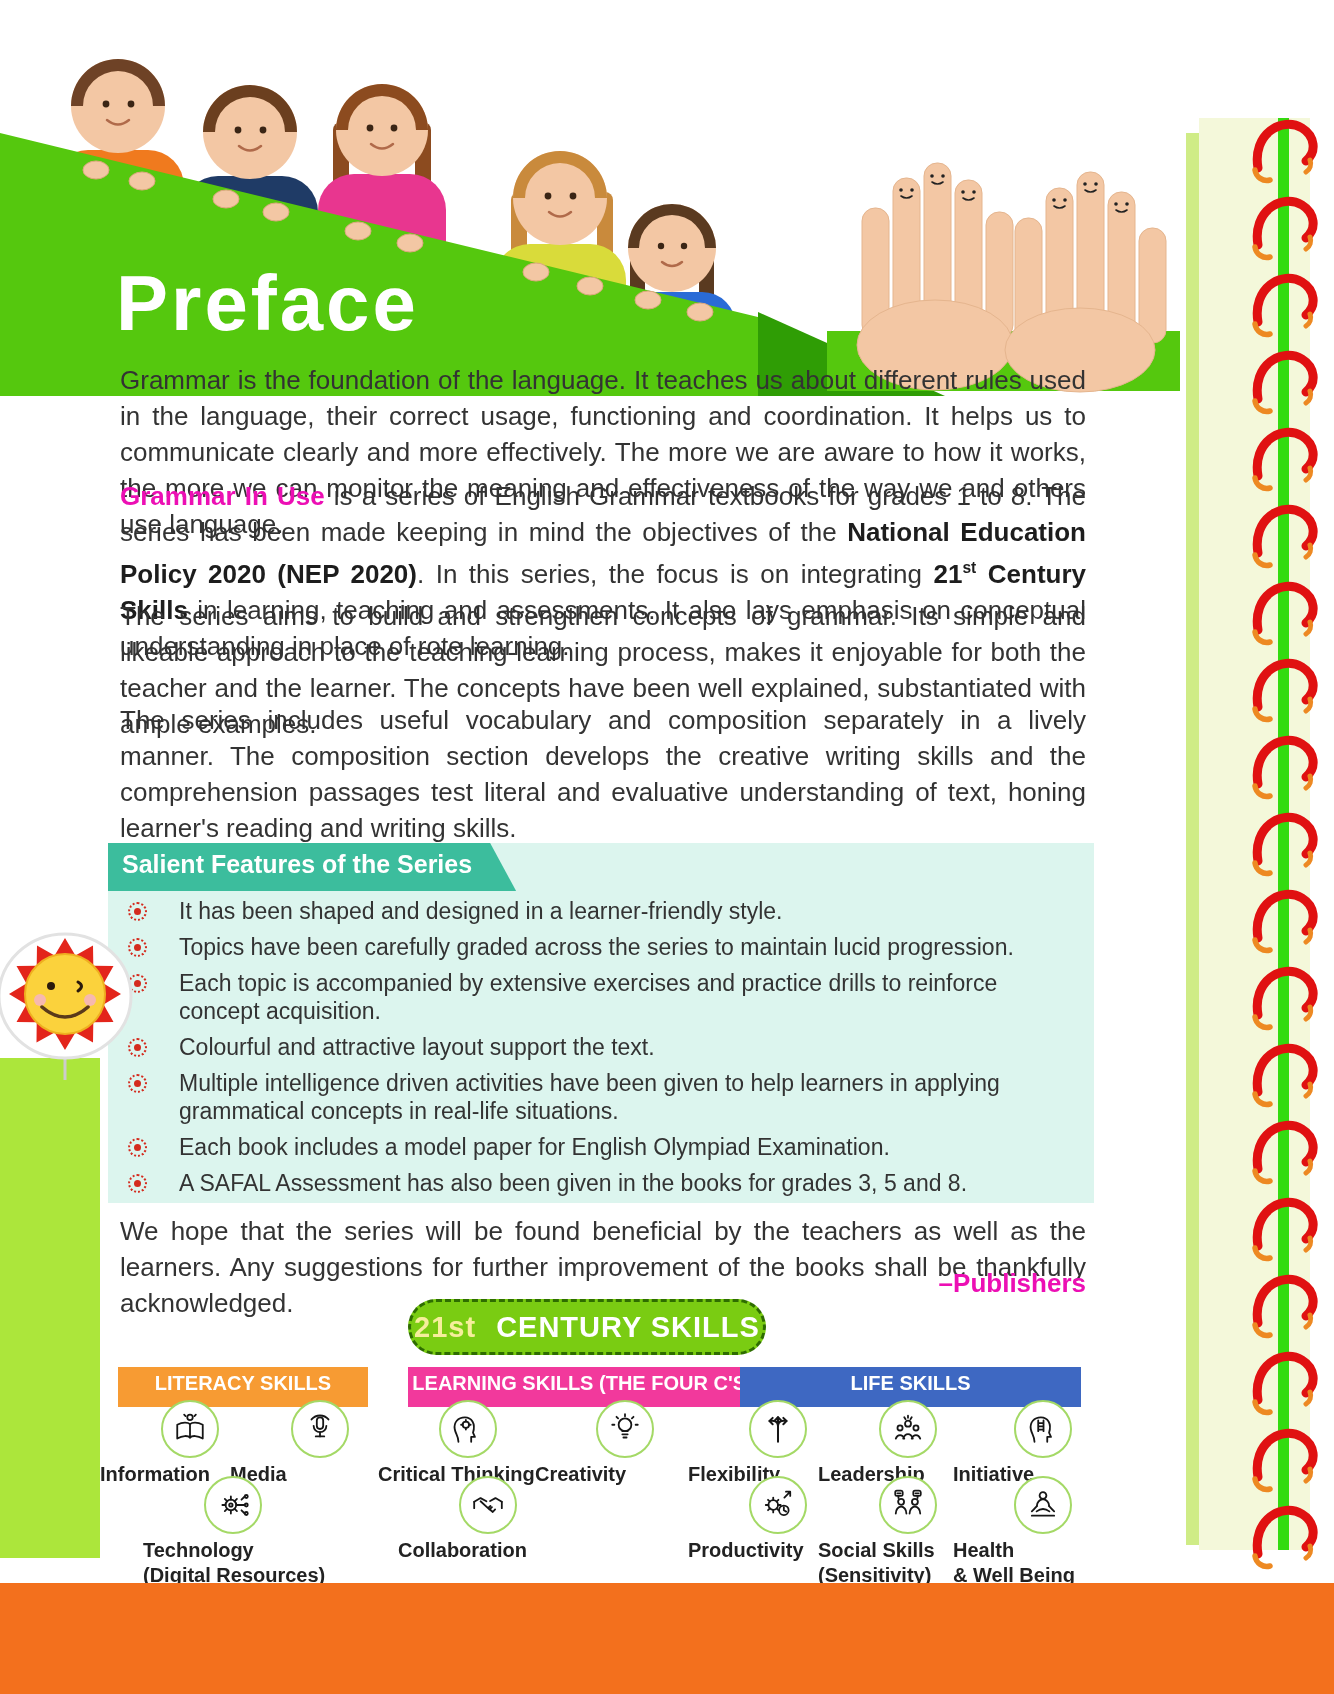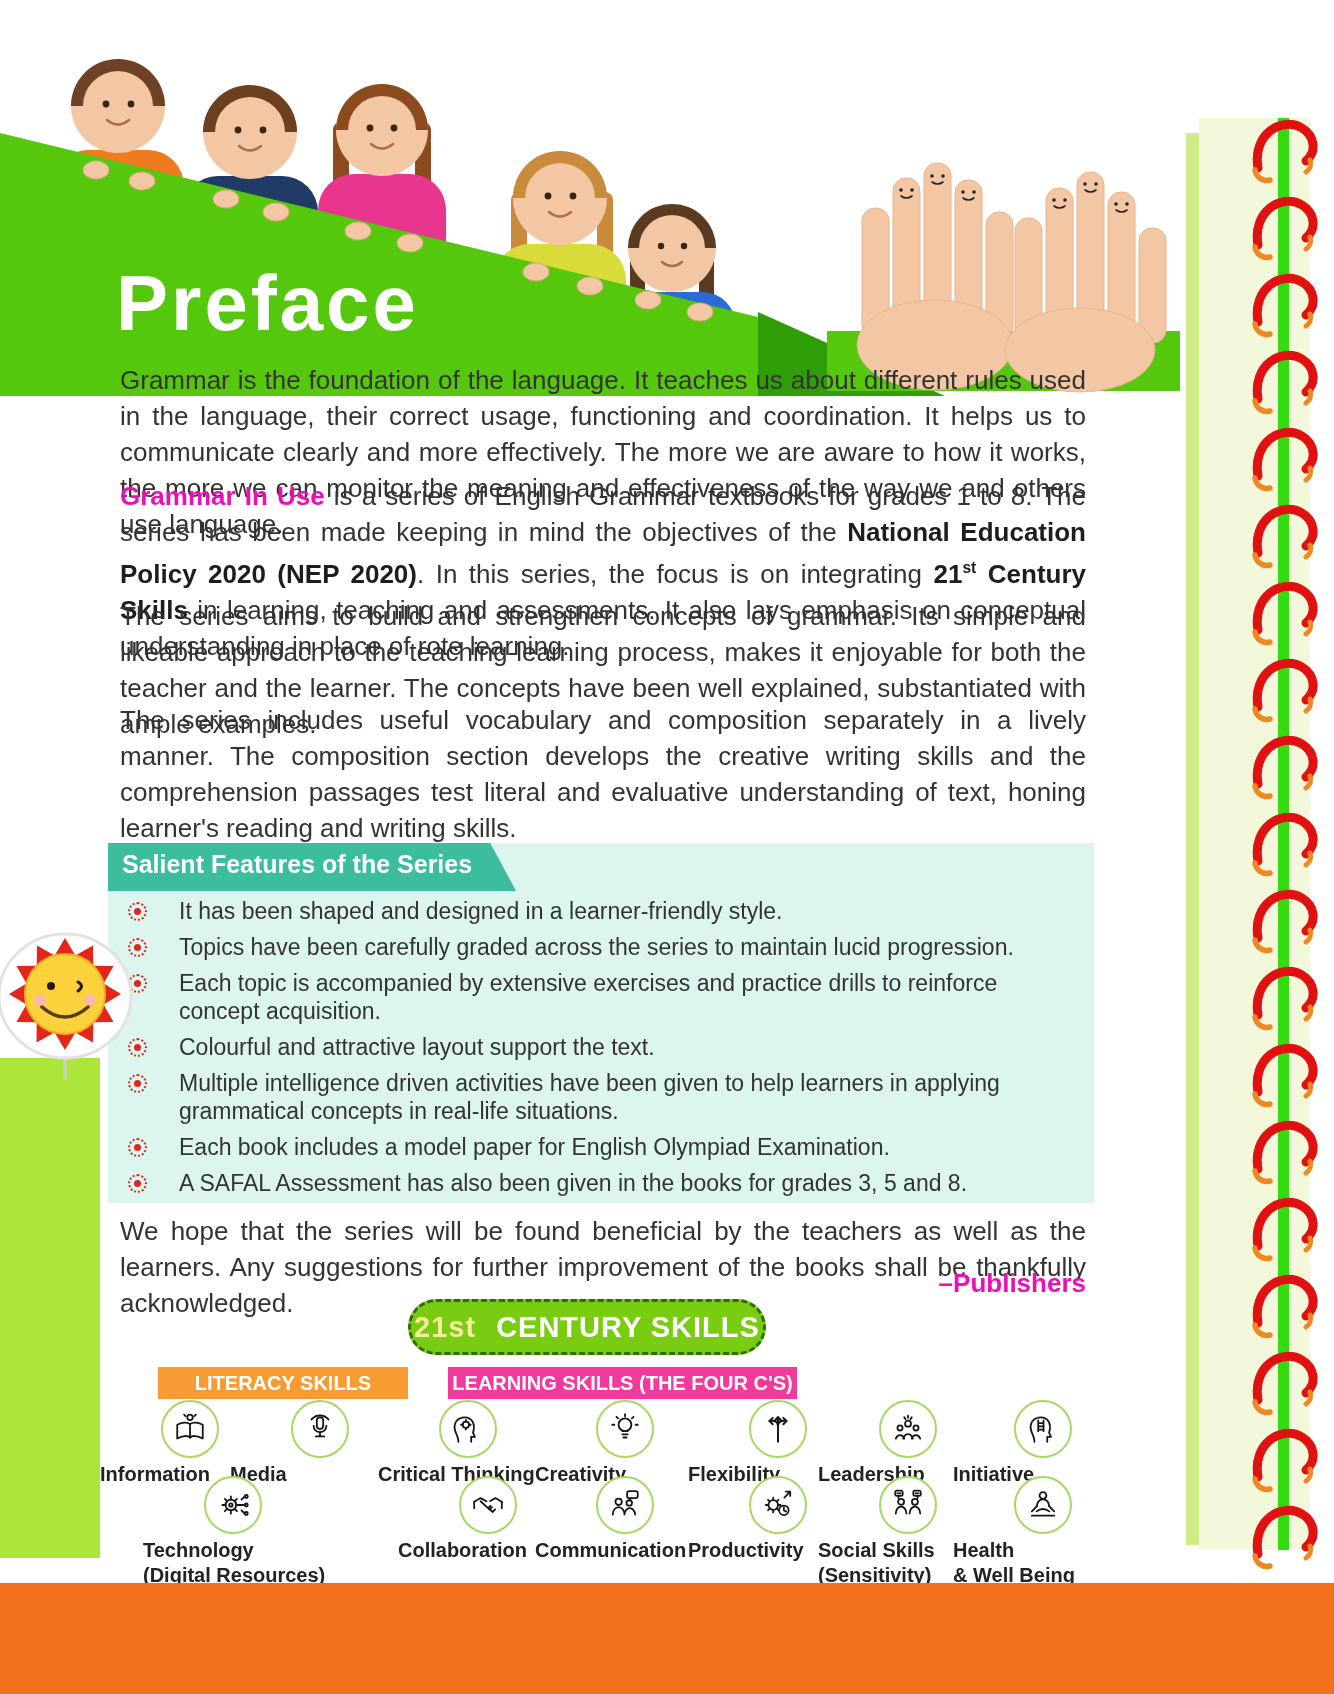--- a/index.html
+++ b/index.html
@@ -30,22 +30,22 @@
   
   .closing{top:1213px;}
   .publishers{position:absolute;left:120px;top:1268px;width:966px;text-align:right;
               color:#ec0fb4;font-weight:bold;font-size:26px;}
   
   .century-pill{position:absolute;left:408px;top:1299px;width:352px;height:50px;background:#7acc12;
                 border:3px dashed #2e6d00;border-radius:30px;display:flex;align-items:center;justify-content:center;
                 gap:20px;font-size:29px;font-weight:bold;color:#fff;letter-spacing:1px;}
   .pill-prefix{color:#f6ee9c;}
   
-  .skill-bar{position:absolute;top:1367px;height:32px;line-height:32px;text-align:center;color:#fff;
-             font-weight:bold;font-size:20px;margin-left:40px;}
+  .skill-bar{position:absolute;top:1367px;height:40px;line-height:32px;text-align:center;color:#fff;
+             font-weight:bold;font-size:20px;}
   .bar-literacy{left:118px;width:250px;background:#f79b33;}
   .bar-learning{left:408px;width:349px;background:#f2399c;}
   .bar-life{left:740px;width:341px;background:#3e68c2;}
   .skill-item{position:absolute;width:180px;text-align:left;}
   .skill-ring{width:54px;height:54px;border:2px solid #a4d966;border-radius:50%;margin:0 auto 4px auto;
               display:flex;align-items:center;justify-content:center;background:#fff;}
   .skill-label{font-size:20px;font-weight:bold;color:#222;line-height:25px;white-space:nowrap;}
   
   .left-strip{position:absolute;left:0;top:1058px;width:100px;height:500px;background:#ace63b;}
   .sun{position:absolute;left:-10px;top:912px;}
@@ -328,20 +328,21 @@
   <p class="para closing">We hope that the series will be found beneficial by the teachers as well as the learners. Any suggestions for further improvement of the books shall be thankfully acknowledged.</p>
   <div class="publishers">–Publishers</div>
 
   <div class="century-pill">
     <span class="pill-prefix">21st</span>
     <span>CENTURY SKILLS</span>
   </div>
 
   <div class="skill-bar bar-literacy">LITERACY SKILLS</div>
   <div class="skill-bar bar-learning">LEARNING SKILLS (THE FOUR C'S)</div>
+  <div class="skill-bar bar-life">LIFE SKILLS</div>
 
   <div class="skill-item" style="left:100px;top:1400px">
     <div class="skill-ring">
         <svg width="34" height="34" viewBox="0 0 32 32">
           <use href="#i-information" xlink:href="#i-information"></use>
         </svg>
       </div>
     <div class="skill-label">Information</div>
   </div>
   <div class="skill-item" style="left:230px;top:1400px">
@@ -377,28 +378,20 @@
       </div>
     <div class="skill-label">Creativity</div>
   </div>
   <div class="skill-item" style="left:398px;top:1476px">
     <div class="skill-ring">
         <svg width="34" height="34" viewBox="0 0 32 32">
           <use href="#i-collaboration" xlink:href="#i-collaboration"></use>
         </svg>
       </div>
     <div class="skill-label">Collaboration</div>
-  </div>
-  <div class="skill-item" style="left:535px;top:1476px">
-    <div class="skill-ring">
-        <svg width="34" height="34" viewBox="0 0 32 32">
-          <use href="#i-communication" xlink:href="#i-communication"></use>
-        </svg>
-      </div>
-    <div class="skill-label">Communication</div>
   </div>
   <div class="skill-item" style="left:688px;top:1400px">
     <div class="skill-ring">
         <svg width="34" height="34" viewBox="0 0 32 32">
           <use href="#i-flexibility" xlink:href="#i-flexibility"></use>
         </svg>
       </div>
     <div class="skill-label">Flexibility</div>
   </div>
   <div class="skill-item" style="left:818px;top:1400px">

